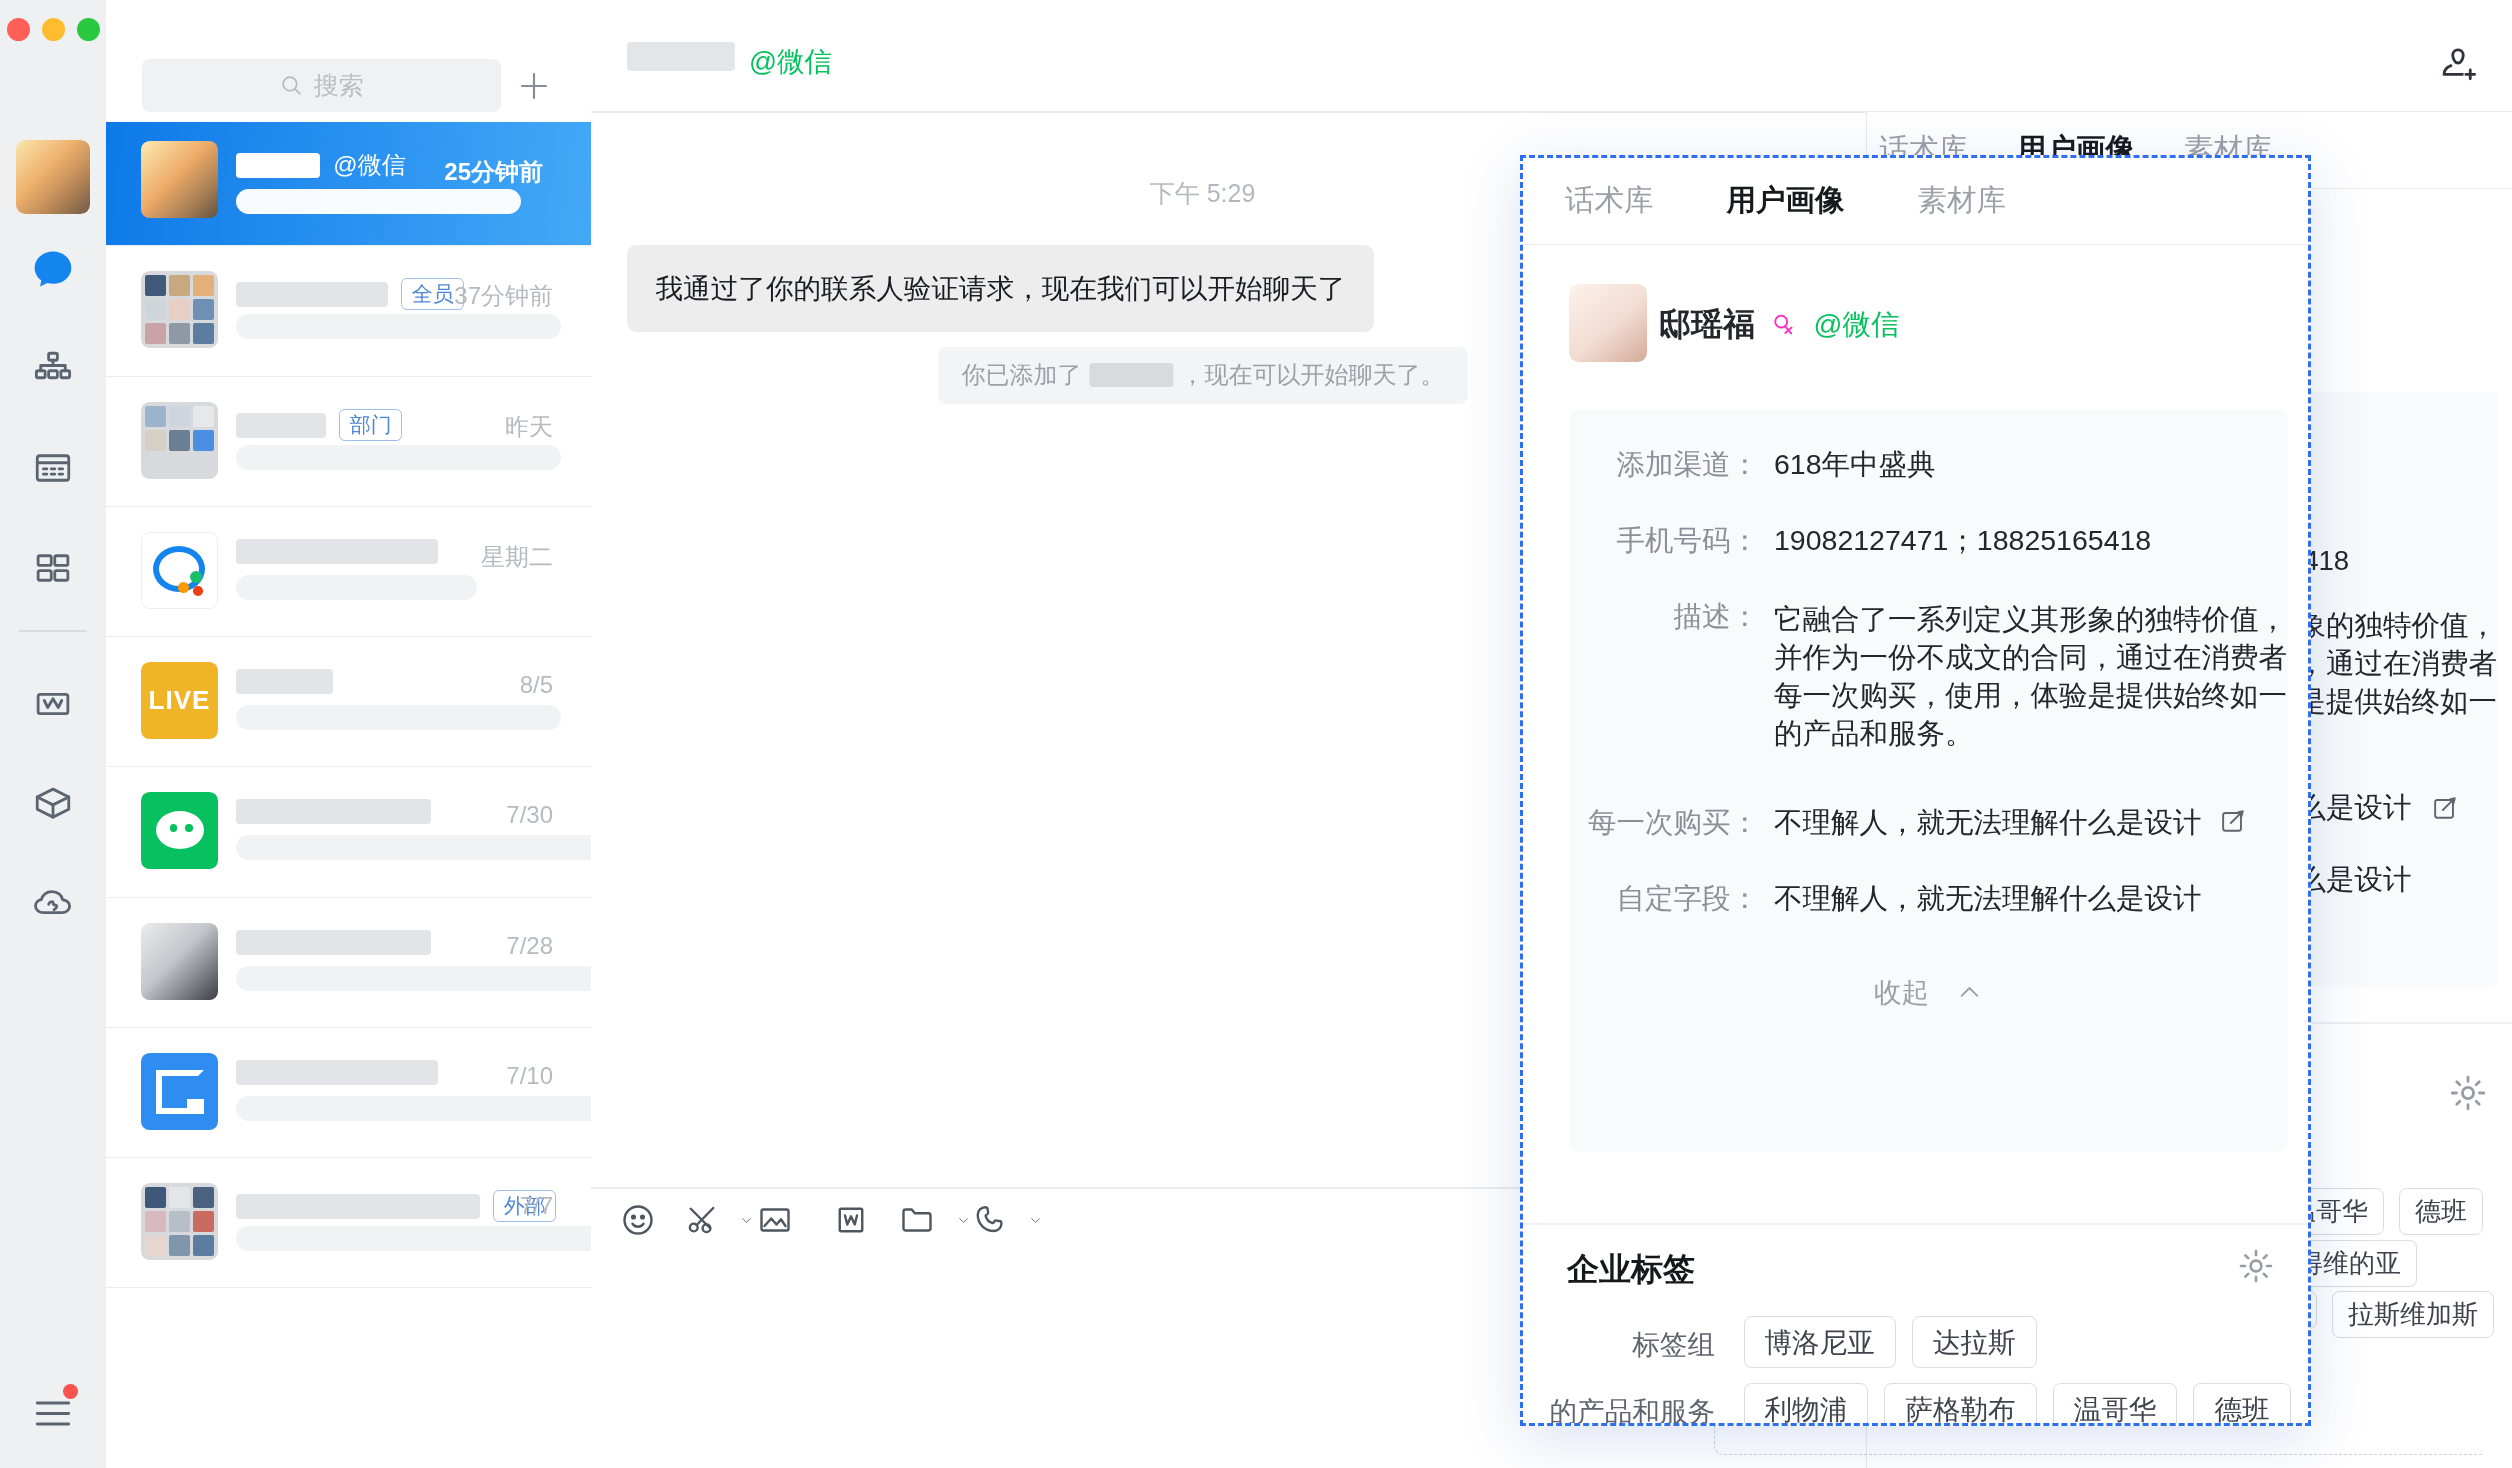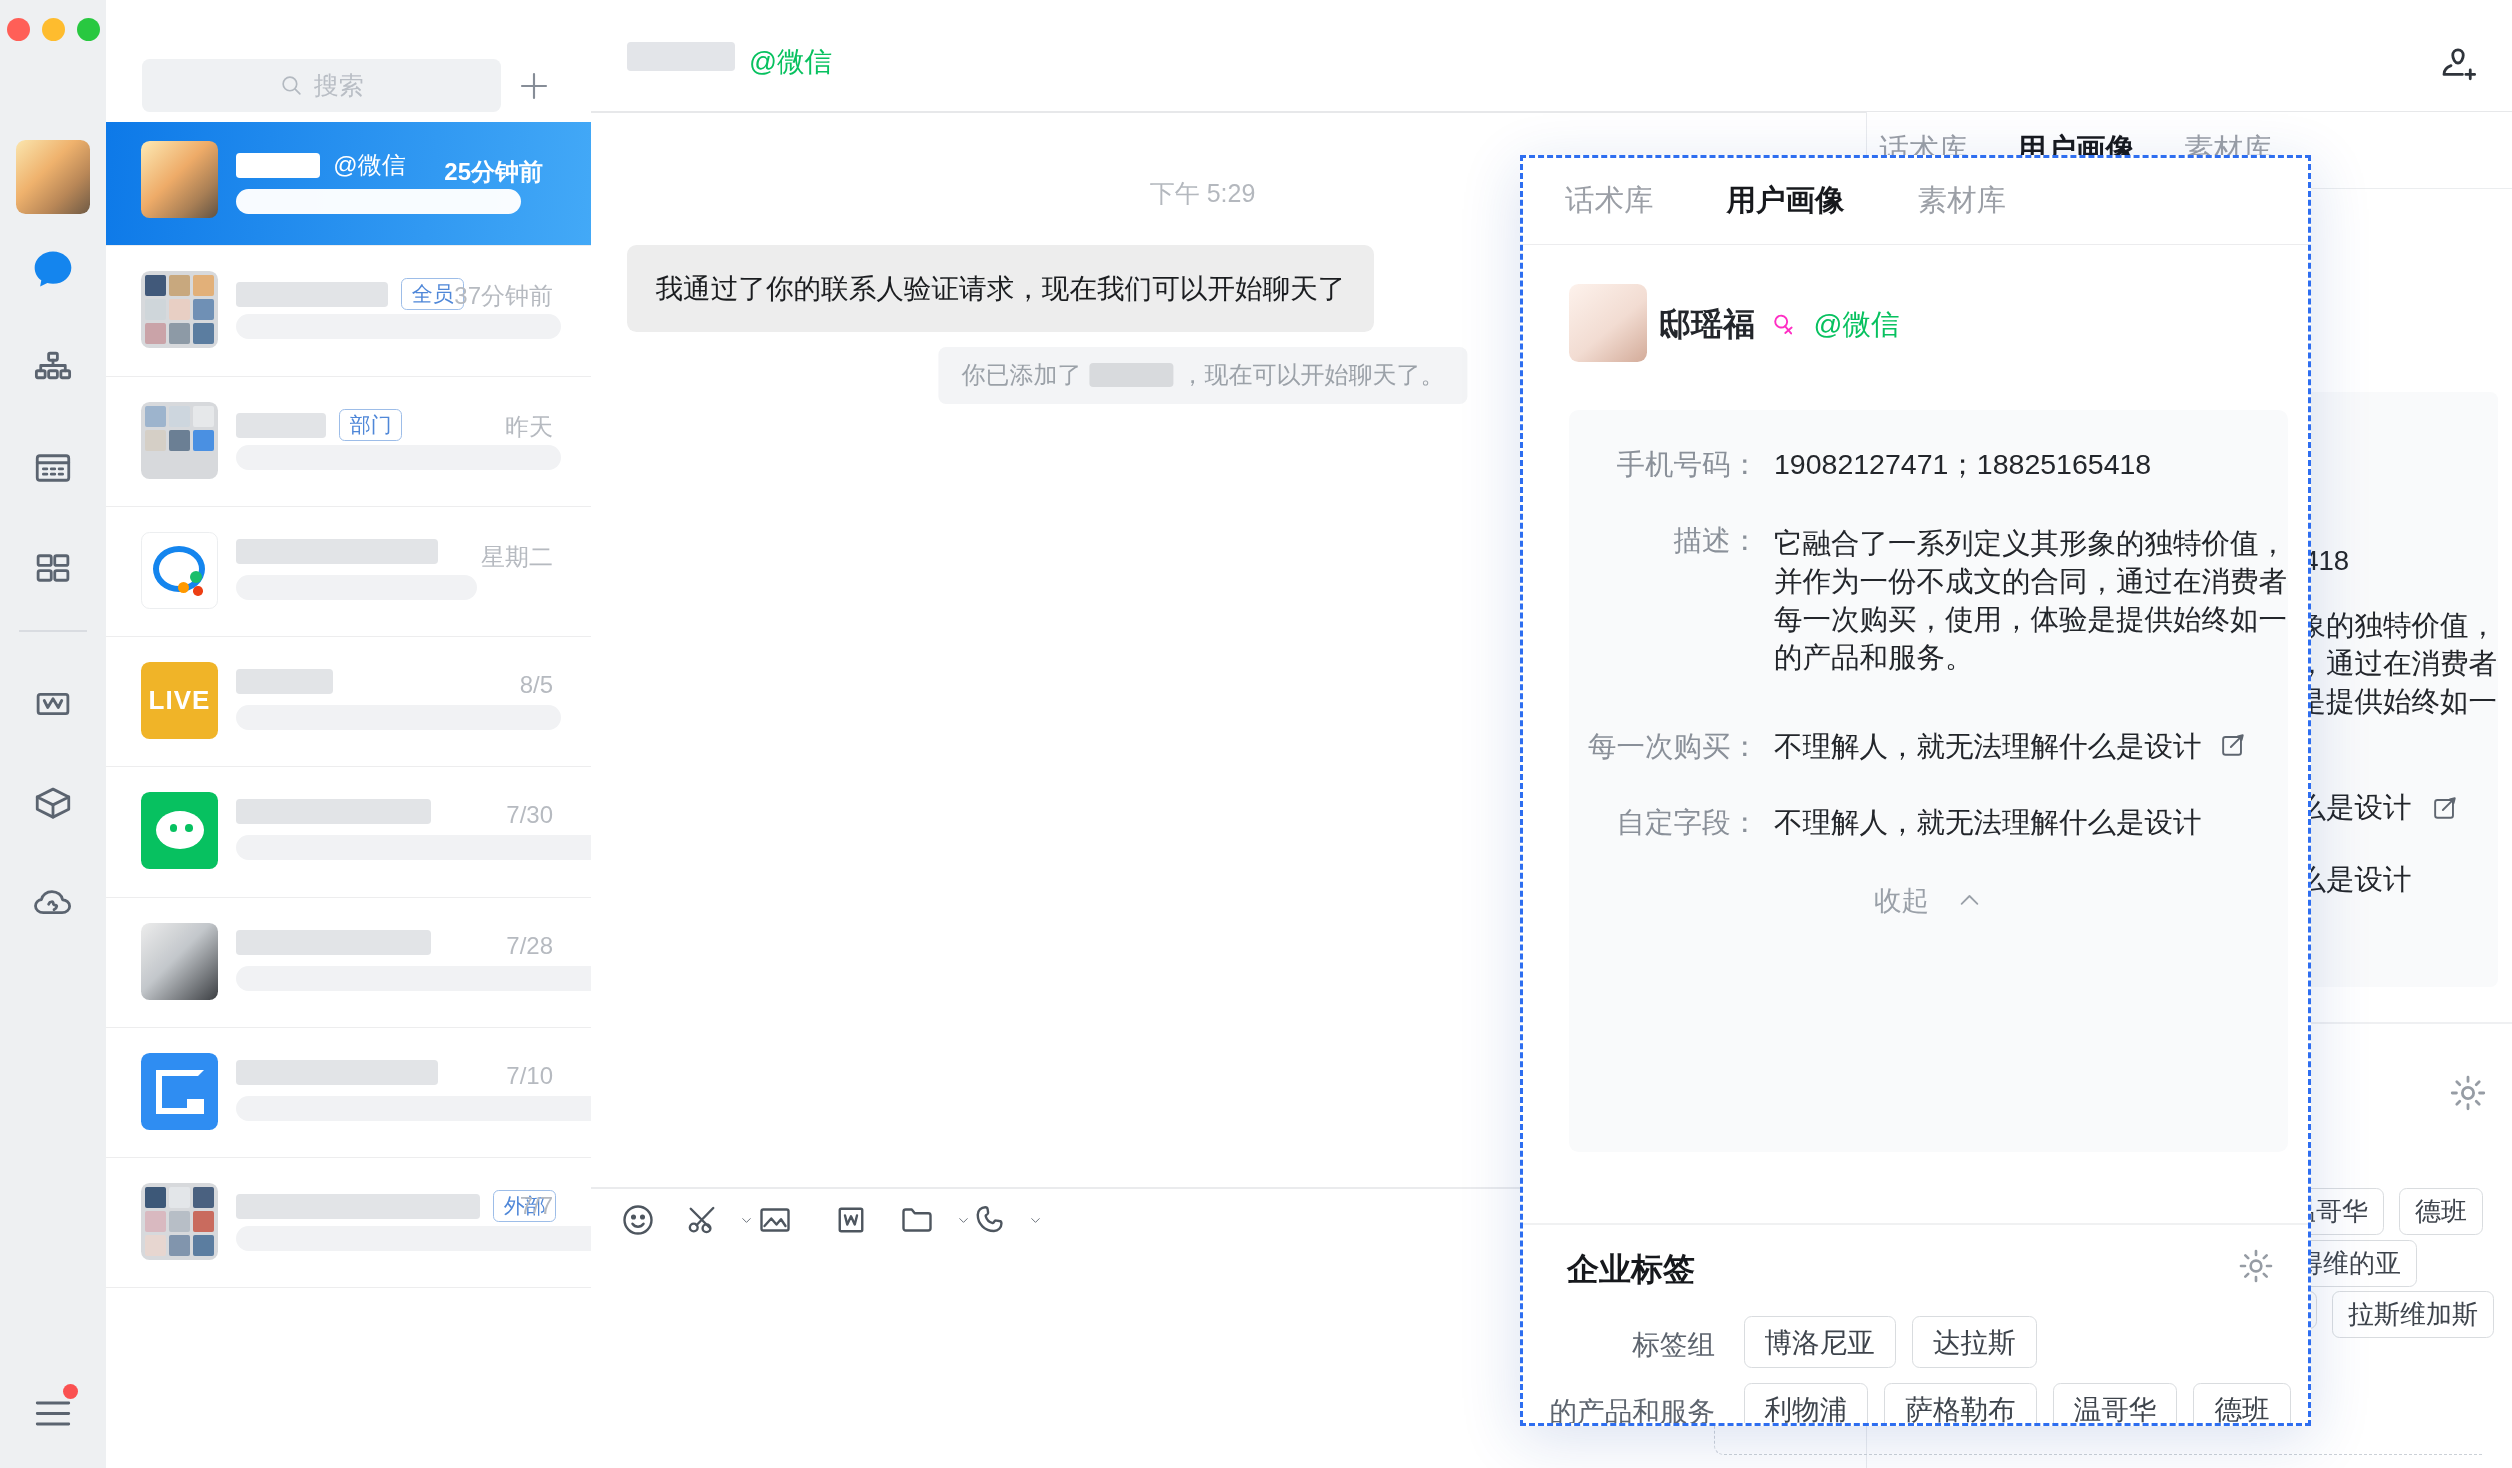--- a/index.html
+++ b/index.html
@@ -123,21 +123,21 @@
   .female-icon{width:28.5px;height:28.5px;color:#ff2ec4;transform:rotate(-40deg)}
   .p-account{font-size:28.5px;color:#07c15f}
   .ov-card{position:absolute;left:46px;top:252px;width:719px;height:742px;background:#f9fafb;border-radius:9.5px;
            padding-top:38px;box-sizing:border-box}
   .f-row{display:grid;grid-template-columns:190px 1fr;column-gap:15px;margin-bottom:44px;font-size:28.5px;line-height:32px}
   .f-row.desc{margin-bottom:54px}
   .f-row.desc .f-value div{line-height:38px}
   .f-label{text-align:right;color:#8a9099}
   .f-value{color:#23262b}
   .f-edit{display:inline-block;width:28.5px;height:28.5px;margin-left:17px;color:#5f6670;vertical-align:-3.8px;cursor:pointer}
-  .collapse{margin-top:44px;display:flex;justify-content:center;align-items:center;gap:27px;color:#9aa0a8;font-size:27.6px;cursor:pointer}
+  .collapse{margin-top:60px;display:flex;justify-content:center;align-items:center;gap:27px;color:#9aa0a8;font-size:27.6px;cursor:pointer}
   .collapse svg{width:27px;height:27px}
   .ov-divider{position:absolute;left:0;top:1065px;width:100%;height:1.9px;background:#f0f1f2}
   .tags-title{position:absolute;left:44px;top:1090px;font-size:32px;font-weight:600;color:#16181c}
   .ov-gear{position:absolute;left:713px;top:1088px;width:40px;height:40px;color:#969ca4;cursor:pointer}
   .tg-row{position:absolute;left:0;display:flex;align-items:flex-start}
   .tg-row.g1{top:1158px}.tg-row.g2{top:1225px}
   .tg-label{width:192px;text-align:right;font-size:27.6px;color:#5d646e;padding-top:9.5px}
   .tg-chips{display:flex;gap:16px;margin-left:28.5px}
   .chip{border:1.9px solid #d9dcdf;border-radius:7.6px;padding:6.7px 20px;font-size:27.6px;color:#3e444c;background:#fff;white-space:nowrap;cursor:pointer}
   .chip.bgc{font-size:26px;padding:4.8px 15px}
@@ -508,20 +508,24 @@
       <svg viewBox="0 0 24 24" class="icon-stroke" stroke-width="2.6">
           <circle cx="12" cy="8" r="5"></circle>
           <path d="M12 13v8M8.5 17.5h7"></path>
         </svg>
     </span>
     <span class="p-account">@微信</span>
   </div>
   <div class="ov-card">
     <div>
         <div class="f-row">
+    <div class="f-label">添加渠道：</div>
+    <div class="f-value"><span class="f-text">618年中盛典</span></div>
+  </div>
+        <div class="f-row">
     <div class="f-label">手机号码：</div>
     <div class="f-value"><span class="f-text">19082127471；18825165418</span></div>
   </div>
         <div class="f-row desc">
     <div class="f-label">描述：</div>
     <div class="f-value">
             <div>它融合了一系列定义其形象的独特价值，</div>
             <div>并作为一份不成文的合同，通过在消费者</div>
             <div>每一次购买，使用，体验是提供始终如一</div>
             <div>的产品和服务。</div>

